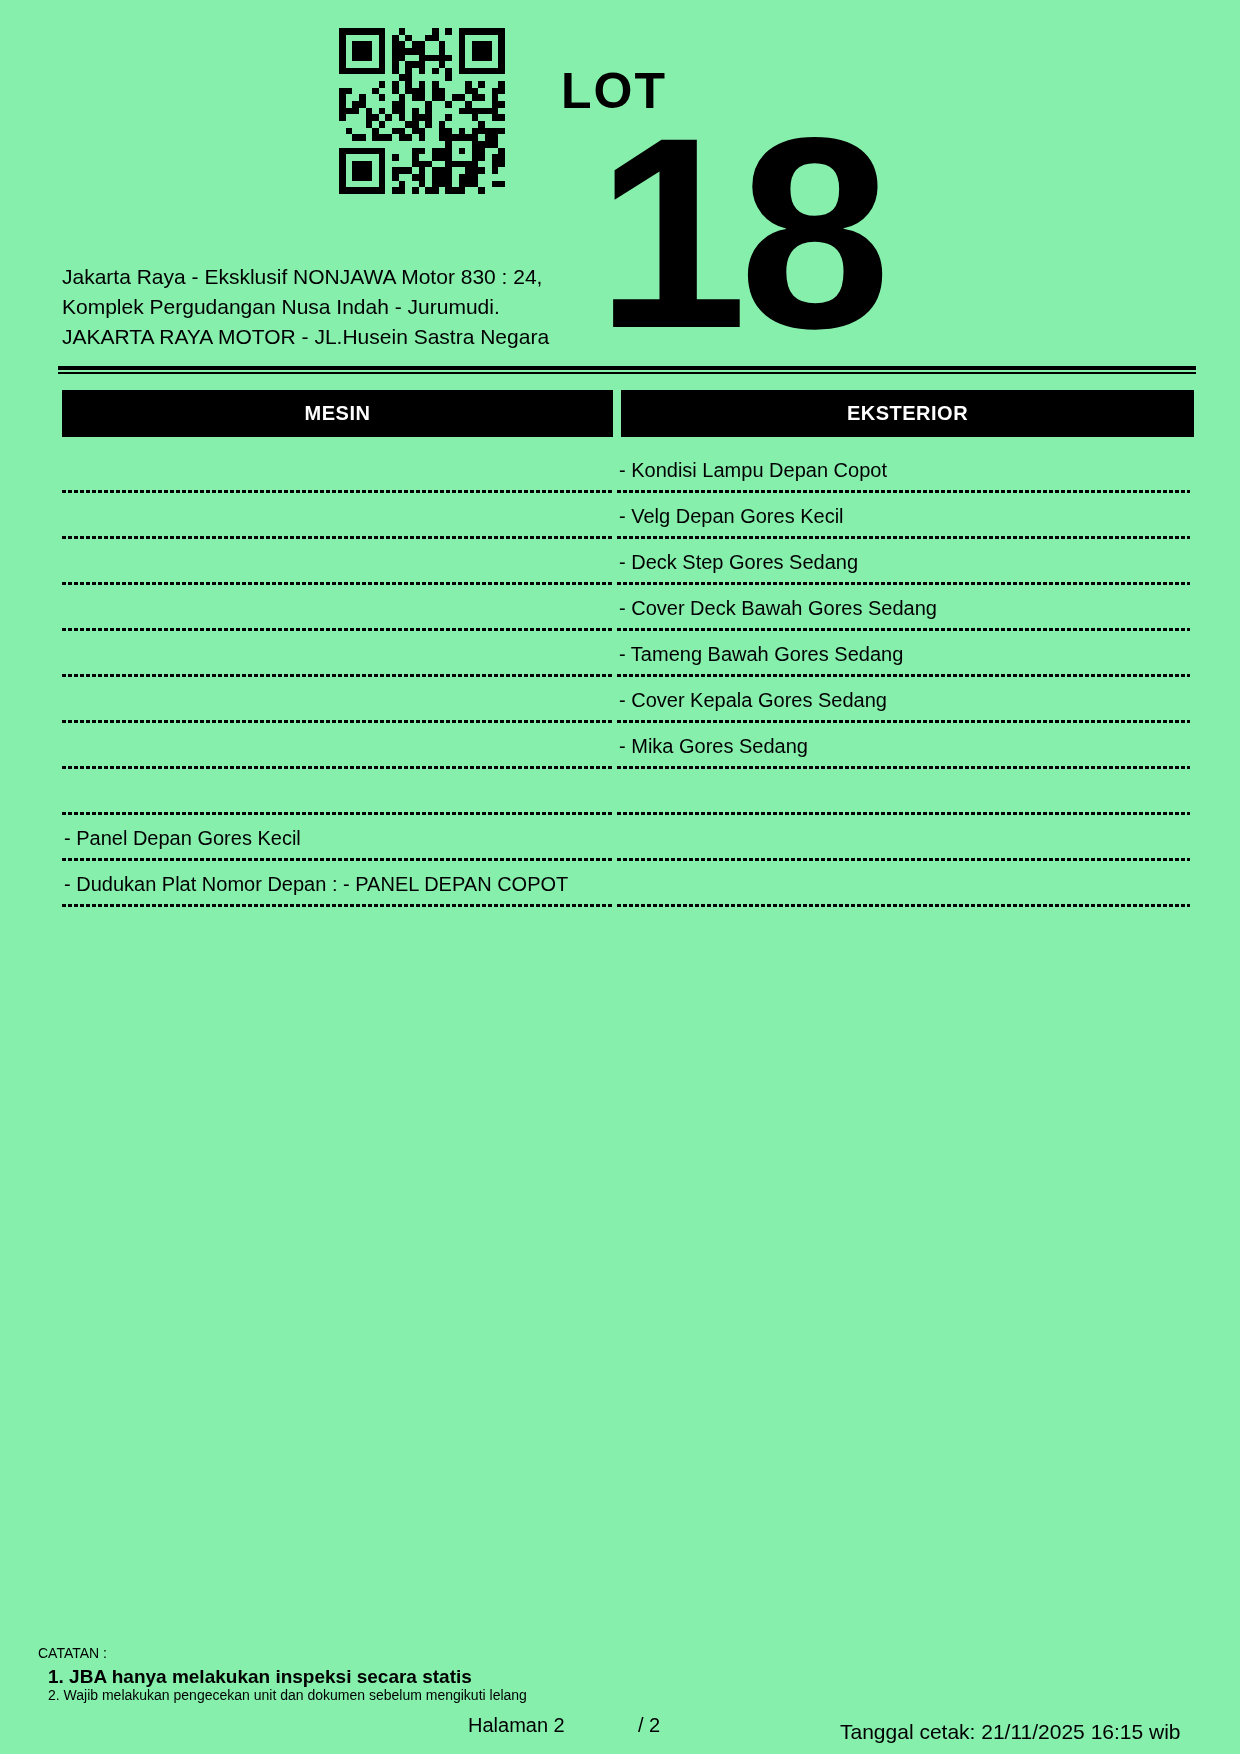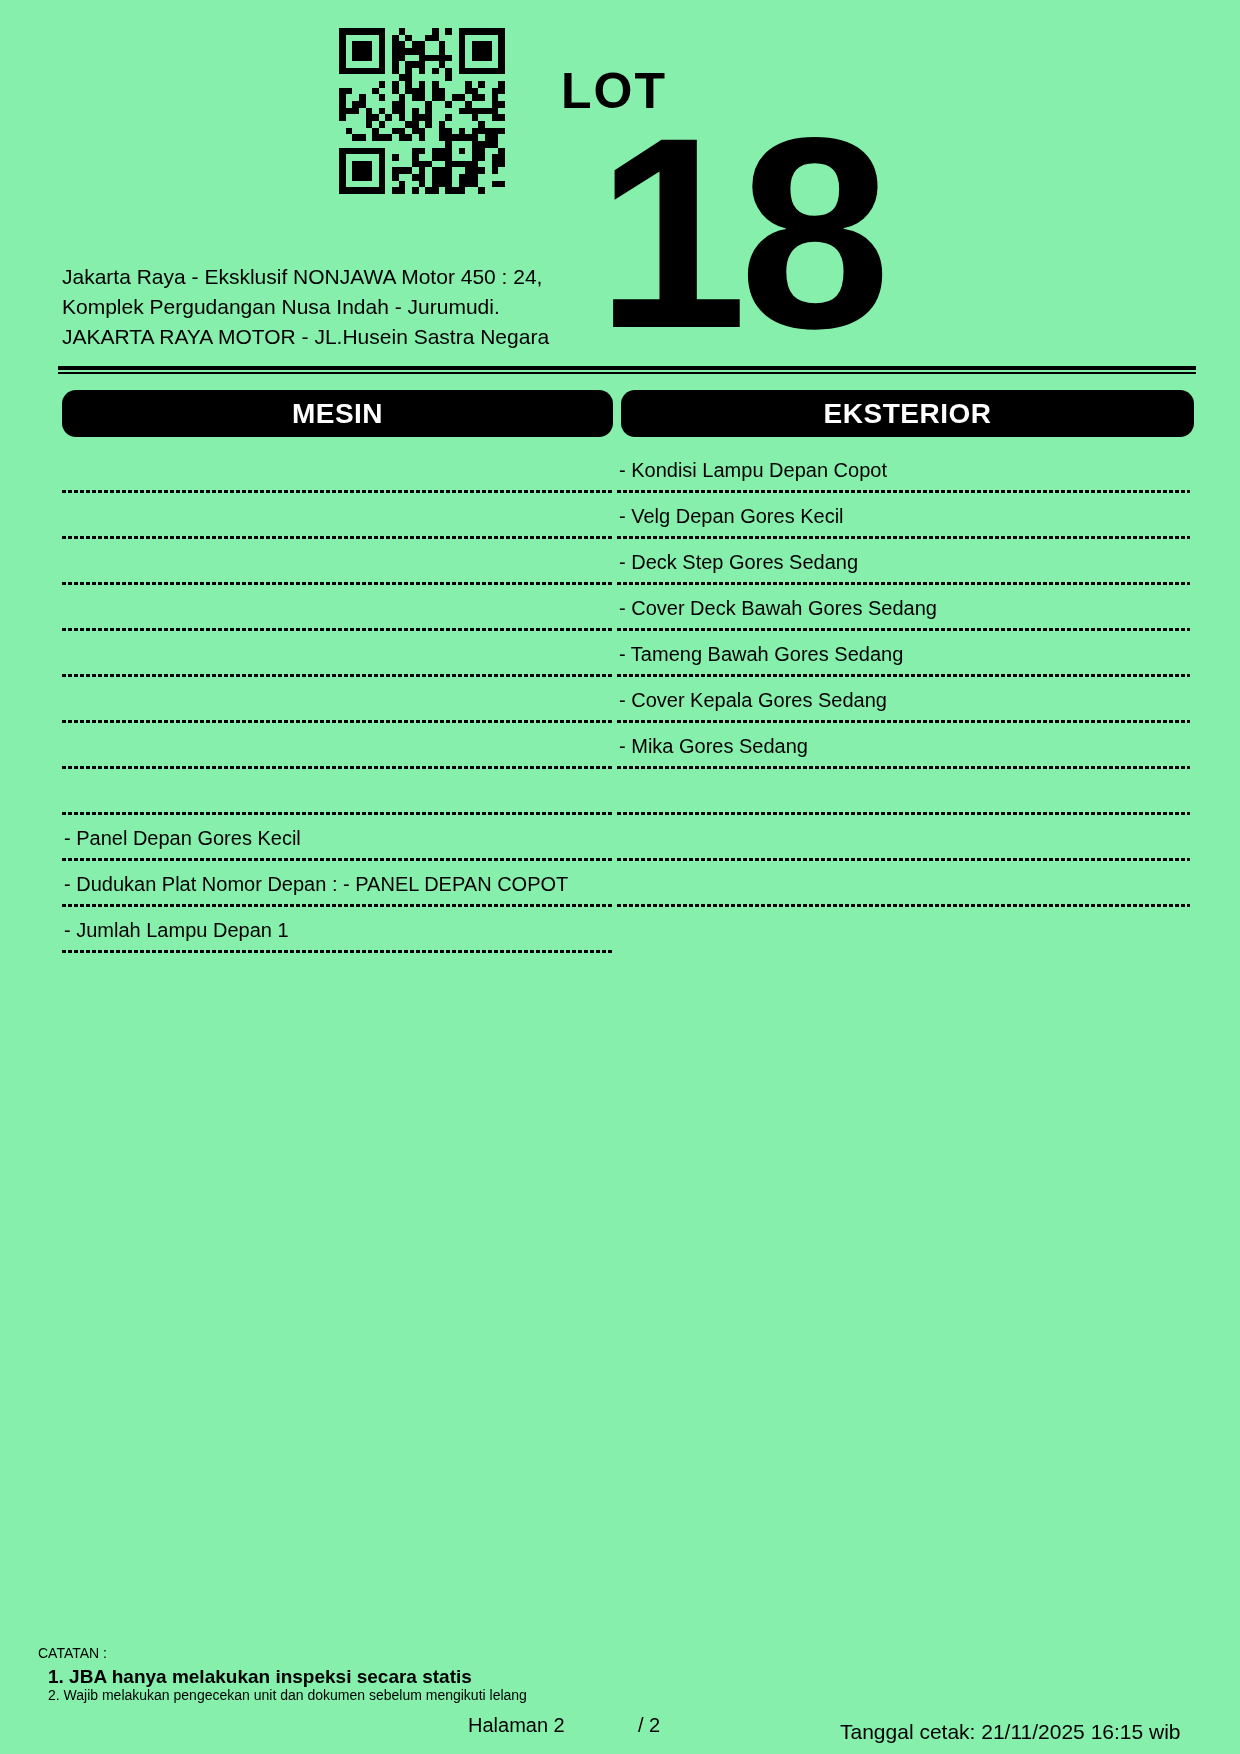--- a/index.html
+++ b/index.html
@@ -32,21 +32,21 @@
   }
   .address span { display: block; }
 
   .rule-top    { left: 58px; top: 366px; width: 1138px; height: 4px; background: #000; }
   .rule-bottom { left: 58px; top: 372px; width: 1138px; height: 2px; background: #000; }
 
   
   .colhead {
     top: 390px; height: 47px; background: #000; color: #fff;
     display: flex; align-items: center; justify-content: center;
-    font-size: 28px; font-weight: bold; letter-spacing: 0.5px; border-radius: 14px;
+    font-size: 20px; font-weight: bold; letter-spacing: 0.5px;
   }
   .colhead.mesin     { left: 62px;  width: 551px; }
   .colhead.eksterior { left: 621px; width: 573px; }
 
   
   .rows {
     left: 62px; top: 447px; width: 1132px;
     display: grid;
     grid-template-columns: 551px 573px;
     column-gap: 4px;
@@ -391,21 +391,21 @@
         <rect x="17" y="24" width="1" height="1" fill="#000"></rect>
         <rect x="18" y="24" width="1" height="1" fill="#000"></rect>
         <rect x="21" y="24" width="1" height="1" fill="#000"></rect>
       </svg>
   </div>
 
   <div class="abs lot-label">LOT</div>
   <div class="abs lot-number">18</div>
 
   <div class="abs address">
-    <span>Jakarta Raya - Eksklusif NONJAWA Motor 450 : 24,</span>
+    <span>Jakarta Raya - Eksklusif NONJAWA Motor 830 : 24,</span>
     <span>Komplek Pergudangan Nusa Indah - Jurumudi.</span>
     <span>JAKARTA RAYA MOTOR - JL.Husein Sastra Negara</span>
   </div>
 
   <div class="abs rule-top"></div>
   <div class="abs rule-bottom"></div>
 
   <div class="abs colhead mesin">MESIN</div>
   <div class="abs colhead eksterior">EKSTERIOR</div>
 
@@ -433,21 +433,20 @@
 
     <div class="cell left"></div>
 
     <div class="cell left"></div>
     <div class="cell right">- Panel Depan Gores Kecil</div>
 
     <div class="cell left"></div>
     <div class="cell right">- Dudukan Plat Nomor Depan : - PANEL DEPAN COPOT</div>
 
     <div class="cell left"></div>
-    <div class="cell right">- Jumlah Lampu Depan 1</div>
   </div>
 
   <div class="abs catatan-title">CATATAN :</div>
   <div class="abs note-1">1. JBA hanya melakukan inspeksi secara statis</div>
   <div class="abs note-2">2. Wajib melakukan pengecekan unit dan dokumen sebelum mengikuti lelang</div>
 
   <div class="abs page-label">Halaman 2</div>
   <div class="abs page-total">/ 2</div>
   <div class="abs print-date">Tanggal cetak: 21/11/2025 16:15 wib</div>
 

